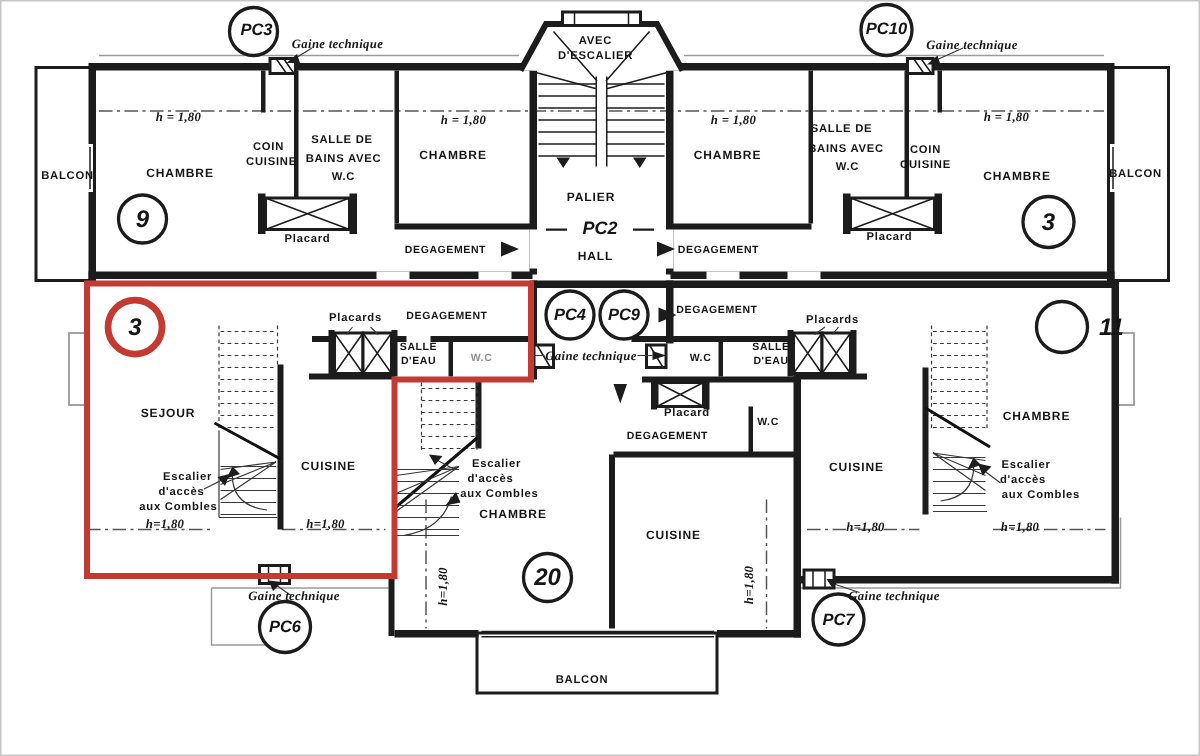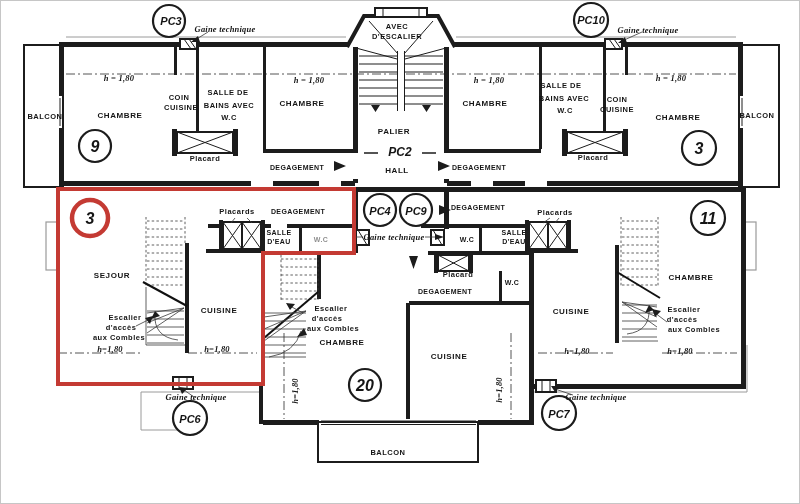--- a/index.html
+++ b/index.html
@@ -271,21 +271,21 @@
 
   <span class="lbl pc" style="left:379px;top:210px">PC4</span>
   <span class="lbl pc" style="left:415px;top:210px">PC9</span>
   <span class="lbl it" style="left:393px;top:236px">Gaine technique</span>
 
   <span class="lbl s7" style="left:477px;top:206px">DEGAGEMENT</span>
   <span class="lbl s7" style="left:466px;top:238px">W.C</span>
   <span class="lbl s7" style="left:513px;top:231px">SALLE</span>
   <span class="lbl s7" style="left:513px;top:240px">D'EAU</span>
   <span class="lbl s75" style="left:554px;top:212px">Placards</span>
-  <span class="lbl num" style="left:707px;top:218px">11</span>
+  <span class="lbl num" style="left:740px;top:218px">11</span>
 
   <span class="lbl" style="left:111px;top:275px">SEJOUR</span>
   <span class="lbl s75" style="left:124px;top:317px">Escalier</span>
   <span class="lbl s75" style="left:120px;top:327px">d'accès</span>
   <span class="lbl s75" style="left:118px;top:337px">aux Combles</span>
   <span class="lbl" style="left:218px;top:310px">CUISINE</span>
   <span class="lbl it" style="left:109px;top:348px">h=1,80</span>
   <span class="lbl it" style="left:216px;top:348px">h=1,80</span>
   <span class="lbl it" style="left:195px;top:396px">Gaine technique</span>
   <span class="lbl pc" style="left:189px;top:418px">PC6</span>

